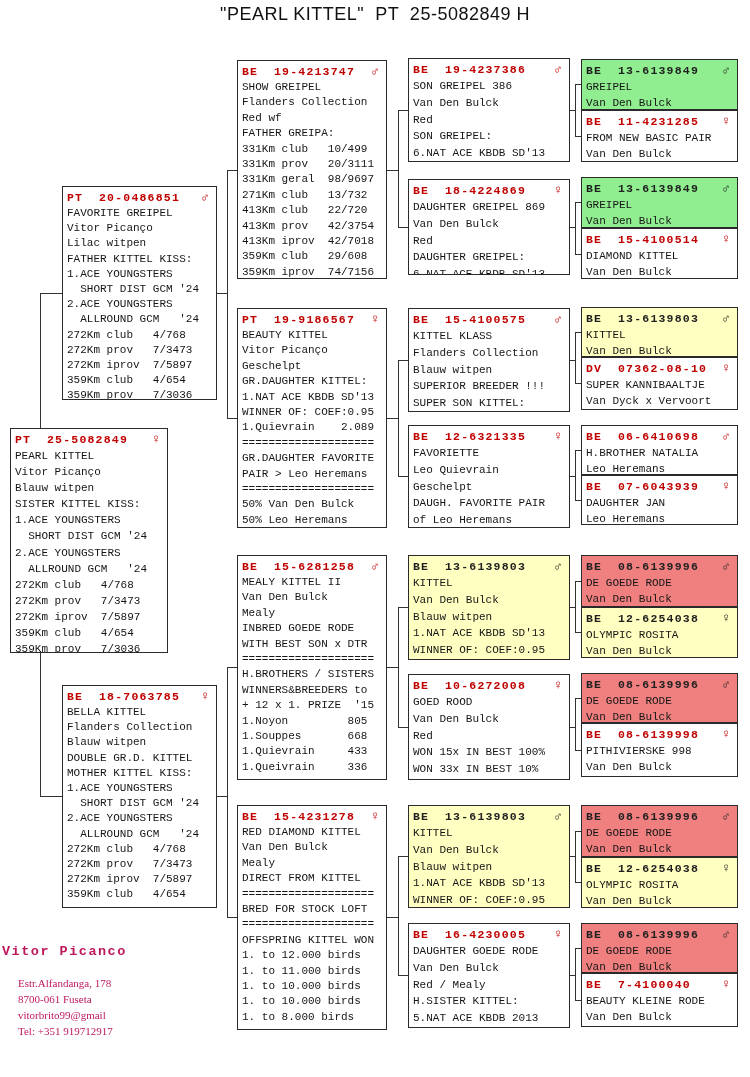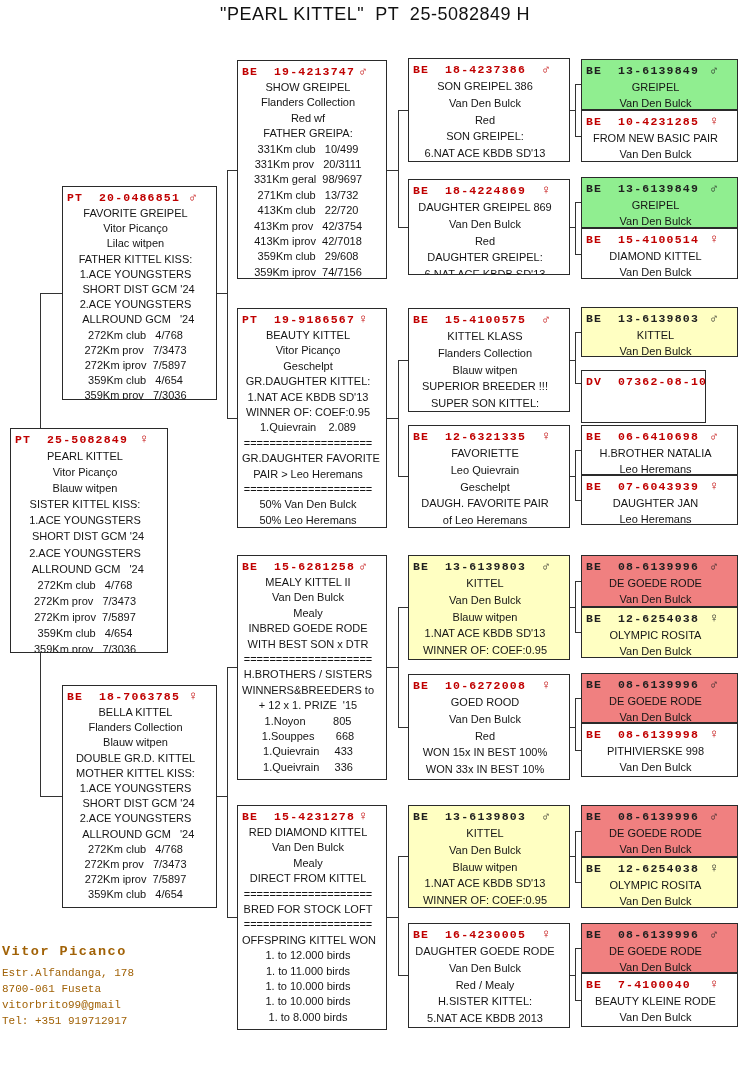--- a/index.html
+++ b/index.html
@@ -1,33 +1,33 @@
 <!DOCTYPE html>
 <html><head>
 <meta charset="utf-8">
 <style>
   html,body{margin:0;padding:0;background:#fff;}
   #page{position:relative;width:750px;height:1077px;background:#fff;overflow:hidden;}
   #title{position:absolute;top:4px;left:0;width:100%;text-align:center;
     font-family:"Liberation Sans",sans-serif;font-size:18px;color:#111;letter-spacing:.5px;white-space:pre;}
   #wires{position:absolute;left:0;top:0;z-index:1;}
   .box{position:absolute;z-index:2;box-sizing:border-box;background:#fff;border:1px solid #2a2a2a;
-    padding:2px 12px 0 4px;overflow:hidden;font-family:"Liberation Mono","DejaVu Sans Mono",monospace;color:#151515;}
+    padding:2px 0 0 4px;overflow:hidden;font-family:"Liberation Mono","DejaVu Sans Mono",monospace;color:#151515;}
   .hdr{display:flex;align-items:center;height:16px;font-weight:bold;font-size:11.5px;
     letter-spacing:1.2px;color:#c00000;white-space:pre;}
   .cc{display:inline-block;min-width:32px;}
   .sex{margin-left:auto;margin-right:7px;font-size:13px;font-weight:bold;letter-spacing:0;}
-  .box pre{margin:1px 0 0 0;font-family:Liberation Sans, sans-serif;font-size:11px;letter-spacing:0;white-space:pre;text-align:center;}
+  .box pre{margin:1px 0 0 0;font-family:Liberation Mono, monospace;font-size:11px;letter-spacing:0;white-space:pre;}
   .green{background:#90ee90}.yellow{background:#ffffc2}.pink{background:#f08080}
   .green .hdr,.yellow .hdr,.pink .hdr{color:#1f1f1f;}
   .c1 pre{line-height:16.1px}.c2 pre{line-height:15.2px}.c3 pre{line-height:15.4px}
   .c4 pre{line-height:16.8px}.c5 pre{line-height:16.4px}
-  #owner{position:absolute;left:2px;top:944px;font-family:"Liberation Mono","DejaVu Sans Mono",monospace;color:#a16207;}
+  #owner{position:absolute;left:2px;top:944px;font-family:"Liberation Mono","DejaVu Sans Mono",monospace;color:#be185d;}
   #owner .oname{font-size:13.5px;font-weight:bold;letter-spacing:1.5px;margin-bottom:6px;}
-  #owner pre{margin:0;font-size:11px;line-height:16px;font-family:Liberation Mono, monospace;}
+  #owner pre{margin:16px;font-size:11px;line-height:16px;font-family:Liberation Serif, serif;}
   #credit{position:absolute;right:5px;top:1093px;font-family:"Liberation Mono","DejaVu Sans Mono",monospace;
     font-size:13px;font-style:italic;font-weight:bold;color:#222;}
 </style>
 </head>
 <body>
 
 <div id="page">
   <div id="title">"PEARL KITTEL"  PT  25-5082849 H</div>
 
   <svg id="wires" width="750" height="1077" viewBox="0 0 750 1077">
@@ -200,21 +200,21 @@
 BRED FOR STOCK LOFT
 ====================
 OFFSPRING KITTEL WON
 1. to 12.000 birds
 1. to 11.000 birds
 1. to 10.000 birds
 1. to 10.000 birds
 1. to 8.000 birds</pre>
   </div>
   <div class="box c4" style="left:408px;top:58px;width:162px;height:104px">
-    <div class="hdr"><span class="cc">BE</span><span class="ring">18-4237386</span><span class="sex">♂</span></div>
+    <div class="hdr"><span class="cc">BE</span><span class="ring">19-4237386</span><span class="sex">♂</span></div>
     <pre>SON GREIPEL 386
 Van Den Bulck
 Red
 SON GREIPEL:
 6.NAT ACE KBDB SD'13</pre>
   </div>
   <div class="box c4" style="left:408px;top:179px;width:162px;height:96px">
     <div class="hdr"><span class="cc">BE</span><span class="ring">18-4224869</span><span class="sex">♀</span></div>
     <pre>DAUGHTER GREIPEL 869
 Van Den Bulck
@@ -269,41 +269,43 @@
 Red / Mealy
 H.SISTER KITTEL:
 5.NAT ACE KBDB 2013</pre>
   </div>
   <div class="box c5 green" style="left:581px;top:59px;width:157px;height:51px">
     <div class="hdr"><span class="cc">BE</span><span class="ring">13-6139849</span><span class="sex">♂</span></div>
     <pre>GREIPEL
 Van Den Bulck</pre>
   </div>
   <div class="box c5" style="left:581px;top:110px;width:157px;height:52px">
-    <div class="hdr"><span class="cc">BE</span><span class="ring">10-4231285</span><span class="sex">♀</span></div>
+    <div class="hdr"><span class="cc">BE</span><span class="ring">11-4231285</span><span class="sex">♀</span></div>
     <pre>FROM NEW BASIC PAIR
 Van Den Bulck</pre>
   </div>
   <div class="box c5 green" style="left:581px;top:177px;width:157px;height:51px">
     <div class="hdr"><span class="cc">BE</span><span class="ring">13-6139849</span><span class="sex">♂</span></div>
     <pre>GREIPEL
 Van Den Bulck</pre>
   </div>
   <div class="box c5" style="left:581px;top:228px;width:157px;height:51px">
     <div class="hdr"><span class="cc">BE</span><span class="ring">15-4100514</span><span class="sex">♀</span></div>
     <pre>DIAMOND KITTEL
 Van Den Bulck</pre>
   </div>
   <div class="box c5 yellow" style="left:581px;top:307px;width:157px;height:50px">
     <div class="hdr"><span class="cc">BE</span><span class="ring">13-6139803</span><span class="sex">♂</span></div>
     <pre>KITTEL
 Van Den Bulck</pre>
   </div>
-  <div class="box c5" style="left:581px;top:370px;width:125px;height:53px">
+  <div class="box c5" style="left:581px;top:357px;width:157px;height:53px">
     <div class="hdr"><span class="cc">DV</span><span class="ring">07362-08-10</span><span class="sex">♀</span></div>
+    <pre>SUPER KANNIBAALTJE
+Van Dyck x Vervoort</pre>
   </div>
   <div class="box c5" style="left:581px;top:425px;width:157px;height:50px">
     <div class="hdr"><span class="cc">BE</span><span class="ring">06-6410698</span><span class="sex">♂</span></div>
     <pre>H.BROTHER NATALIA
 Leo Heremans</pre>
   </div>
   <div class="box c5" style="left:581px;top:475px;width:157px;height:50px">
     <div class="hdr"><span class="cc">BE</span><span class="ring">07-6043939</span><span class="sex">♀</span></div>
     <pre>DAUGHTER JAN
 Leo Heremans</pre>

